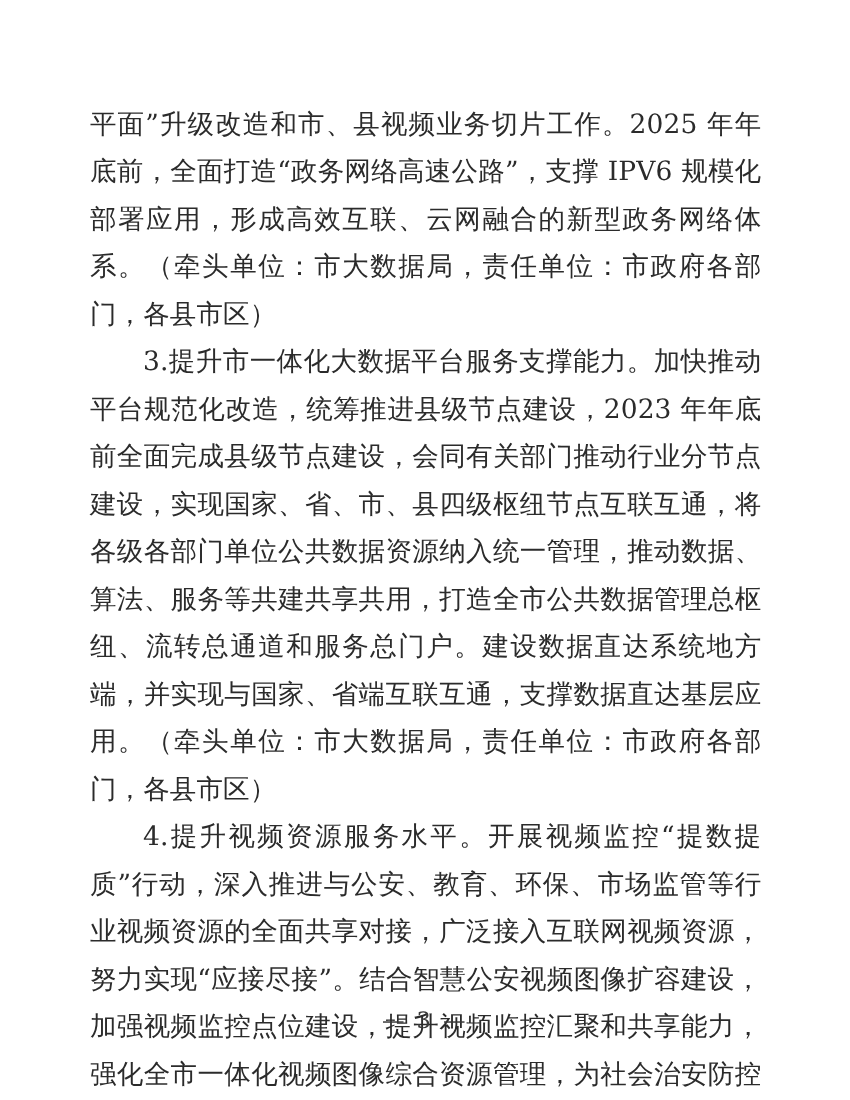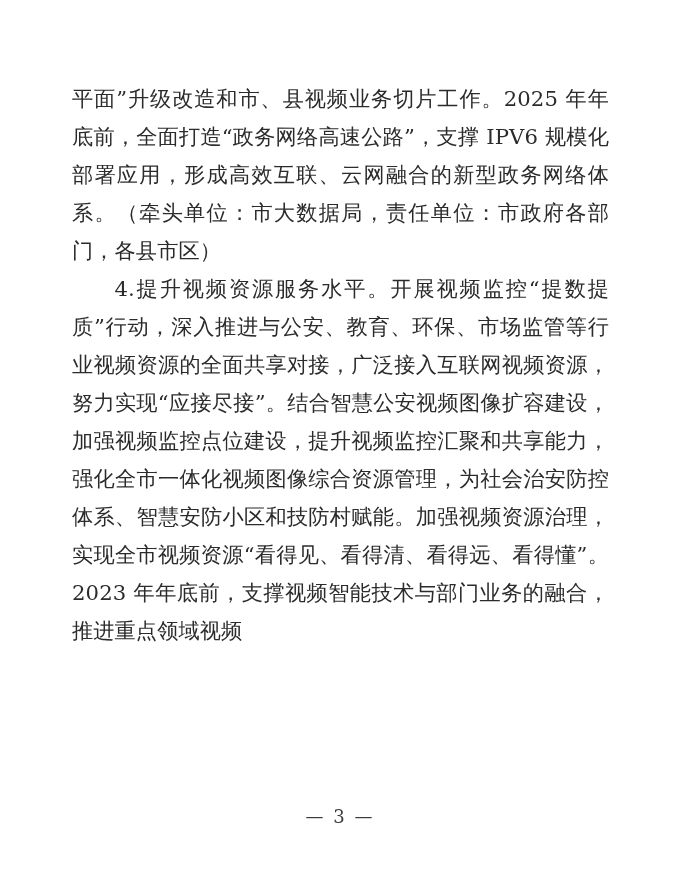--- a/index.html
+++ b/index.html
@@ -65,20 +65,21 @@
 </style>
 </head>
 <body>
 
 <div class="page">
 
   <div class="text-column">
 
     <p class="para cont">平面”升级改造和市、县视频业务切片工作。2025 年年底前，全面打造“政务网络高速公路”，支撑 IPV6 规模化部署应用，形成高效互联、云网融合的新型政务网络体系。（牵头单位：市大数据局，责任单位：市政府各部门，各县市区）</p>
 
+    <p class="para indent">3.提升市一体化大数据平台服务支撑能力。加快推动平台规范化改造，统筹推进县级节点建设，2023 年年底前全面完成县级节点建设，会同有关部门推动行业分节点建设，实现国家、省、市、县四级枢纽节点互联互通，将各级各部门单位公共数据资源纳入统一管理，推动数据、算法、服务等共建共享共用，打造全市公共数据管理总枢纽、流转总通道和服务总门户。建设数据直达系统地方端，并实现与国家、省端互联互通，支撑数据直达基层应用。（牵头单位：市大数据局，责任单位：市政府各部门，各县市区）</p>
 
     <p class="para indent">4.提升视频资源服务水平。开展视频监控“提数提质”行动，深入推进与公安、教育、环保、市场监管等行业视频资源的全面共享对接，广泛接入互联网视频资源，努力实现“应接尽接”。结合智慧公安视频图像扩容建设，加强视频监控点位建设，提升视频监控汇聚和共享能力，强化全市一体化视频图像综合资源管理，为社会治安防控体系、智慧安防小区和技防村赋能。加强视频资源治理，实现全市视频资源“看得见、看得清、看得远、看得懂”。2023 年年底前，支撑视频智能技术与部门业务的融合，推进重点领域视频</p>
 
   </div>
 
   <div class="footer">— 3 —</div>
 
 </div>
 
 </body></html>

